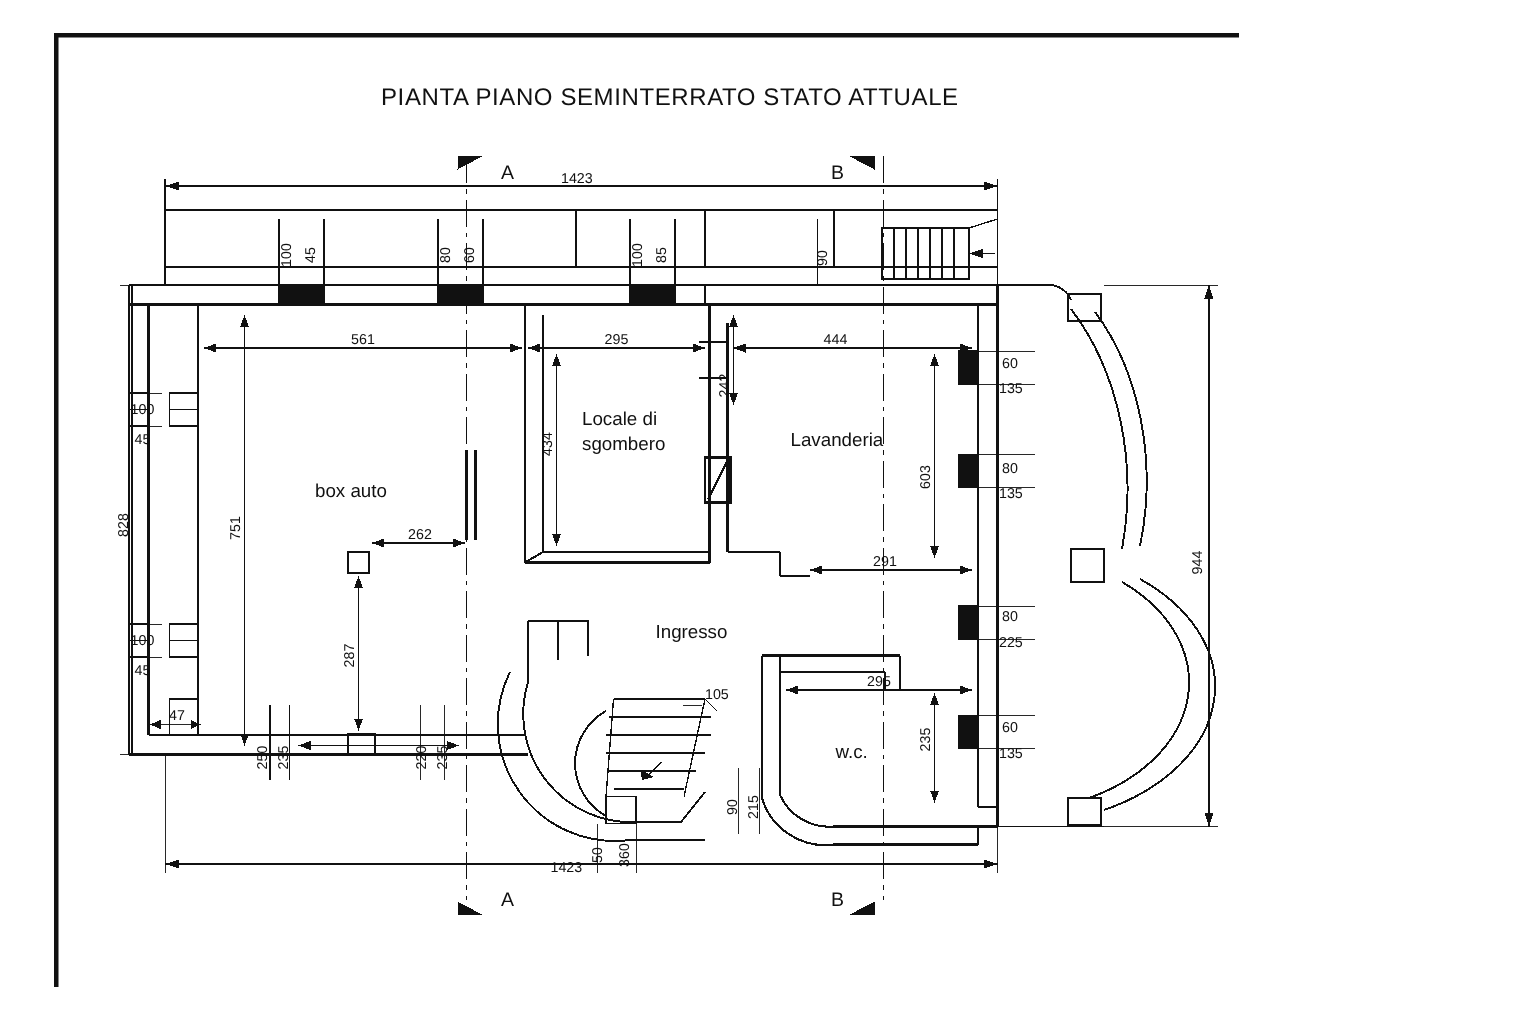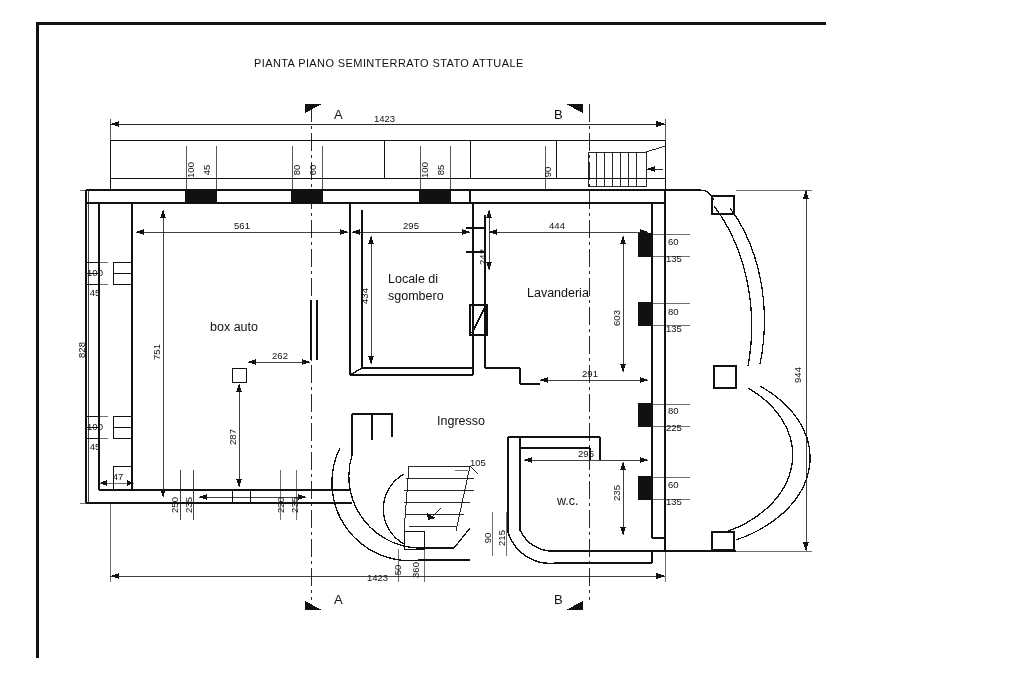--- a/index.html
+++ b/index.html
@@ -32,21 +32,21 @@
     left: 36px;
     top: 22px;
     width: 0;
     height: 636px;
     border-left: 3px solid #111;
   }
   .title {
     position: absolute;
     left: 254px;
     top: 57px;
-    font-size: 11px;
+    font-size: 16px;
     letter-spacing: 0.4px;
     color: #111;
     white-space: nowrap;
   }
   svg.plan {
     position: absolute;
     left: 0;
     top: 0;
   }
   text {

